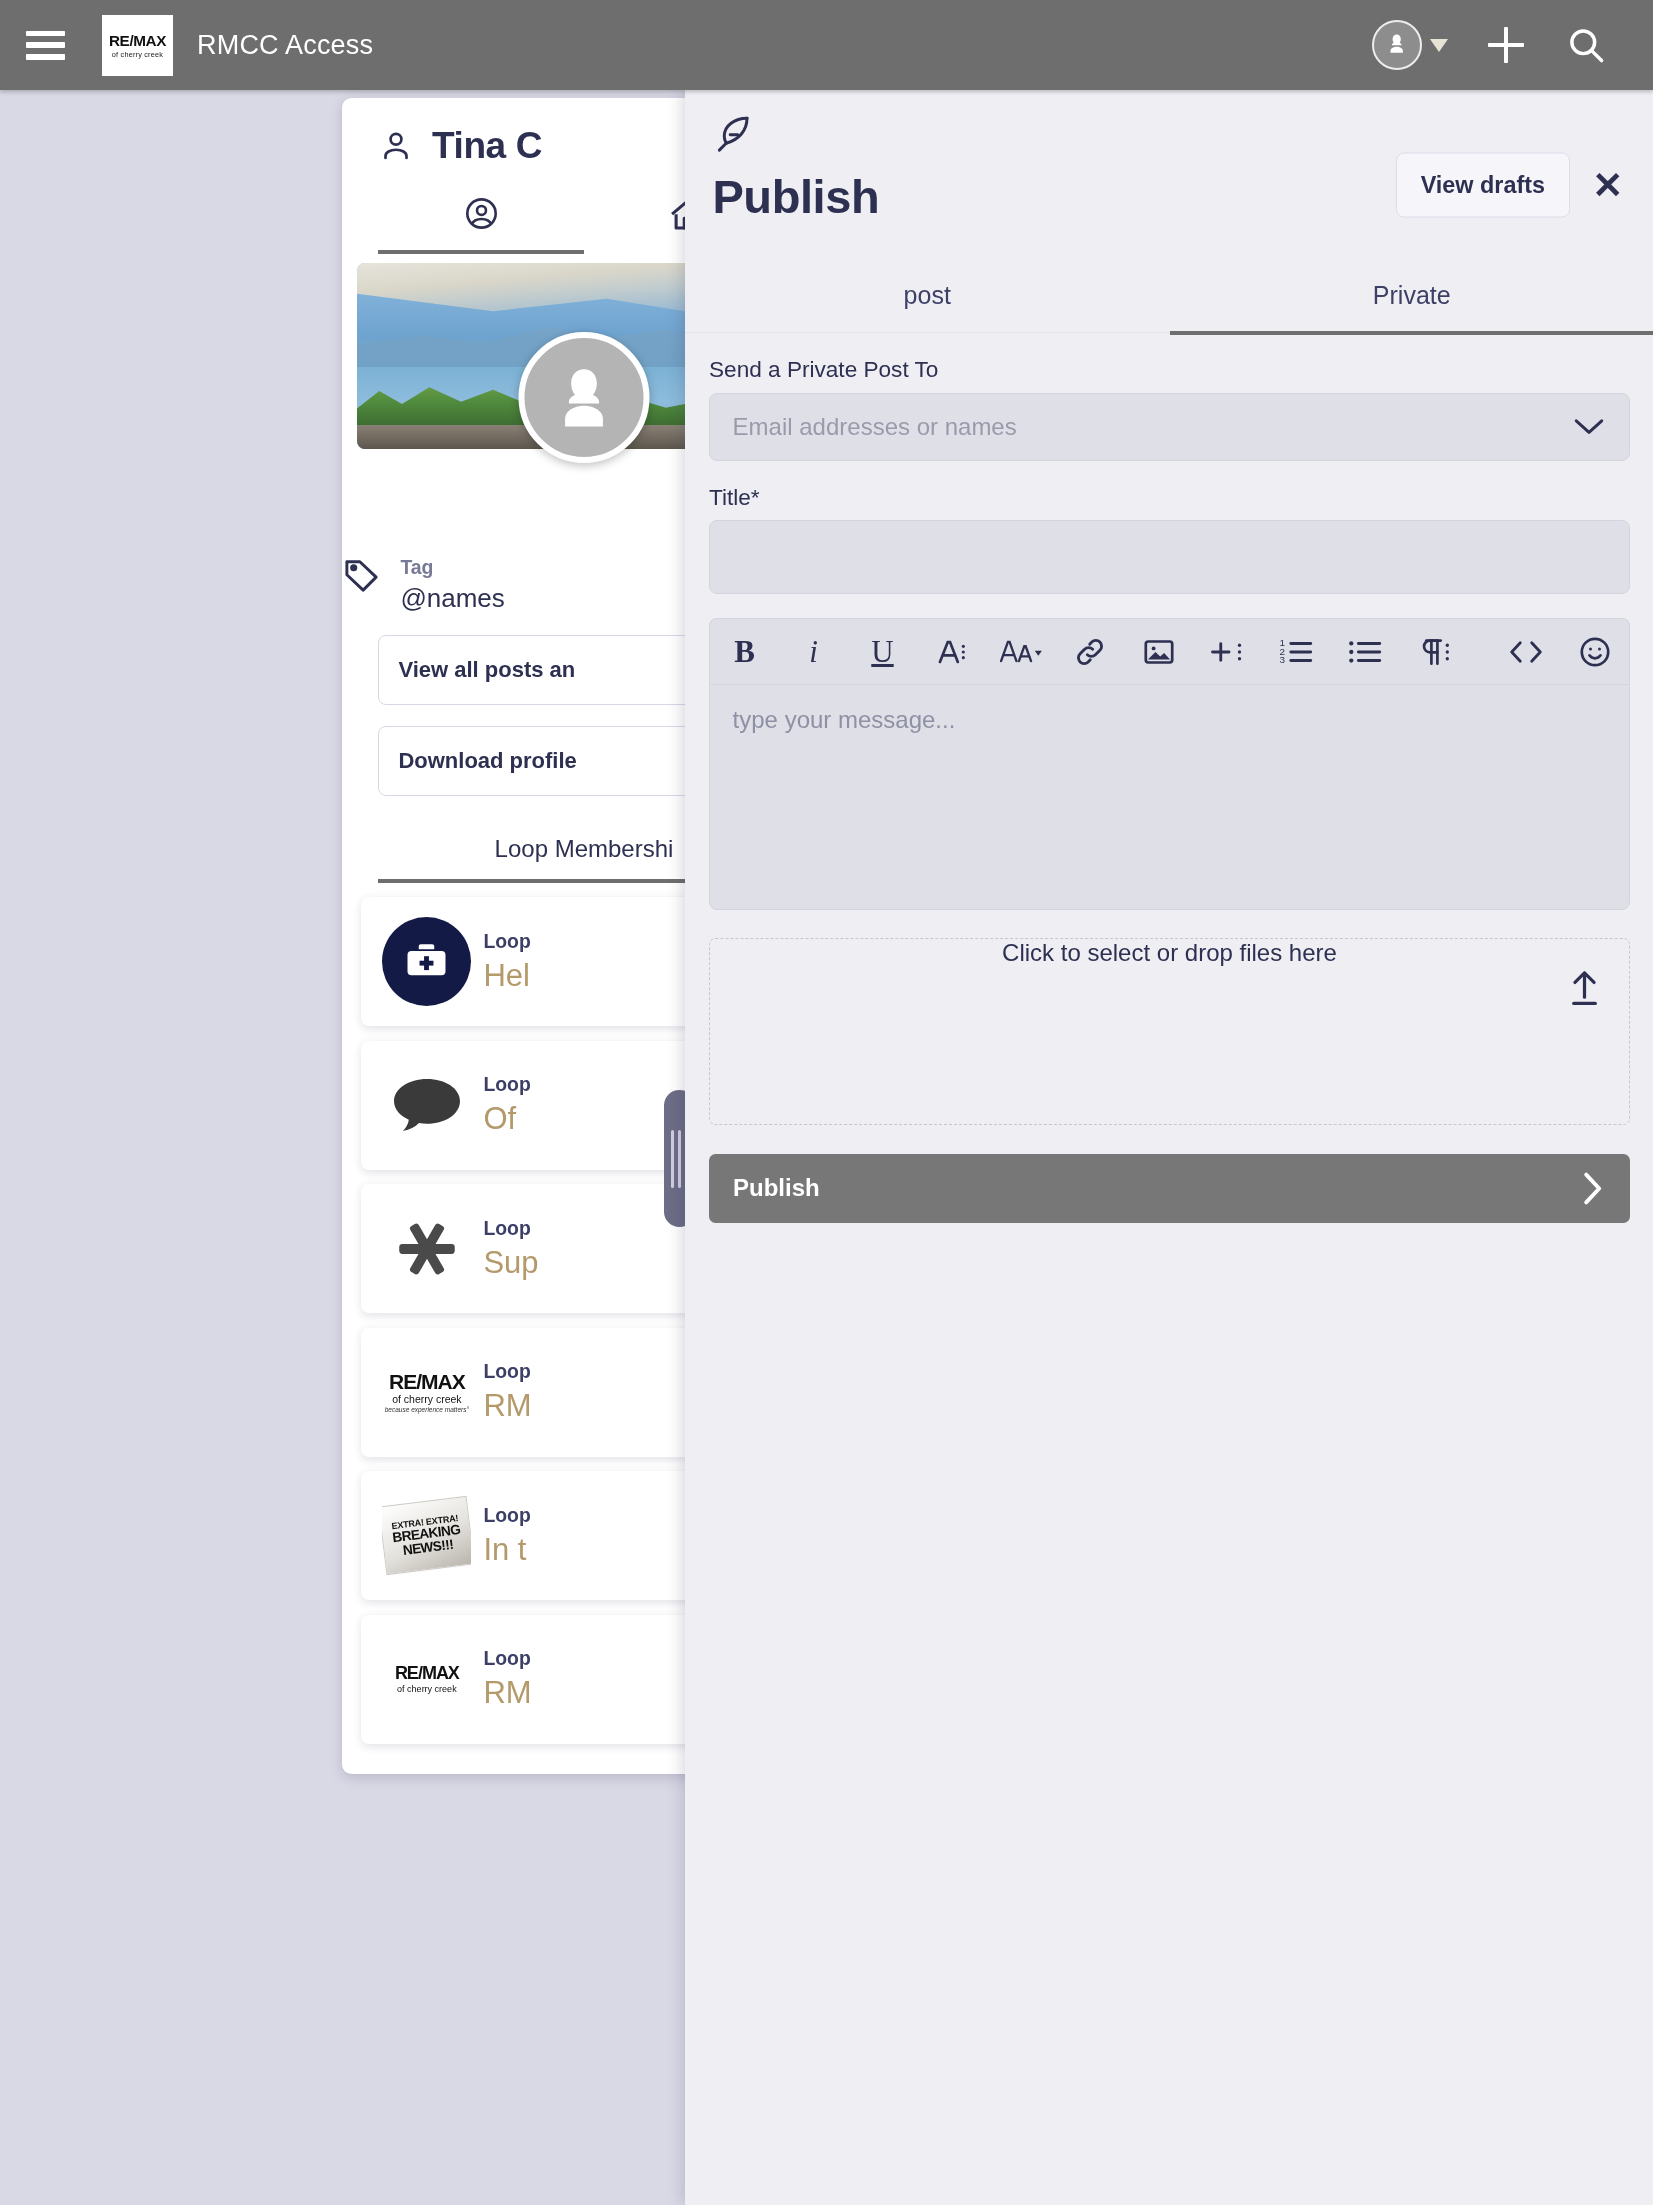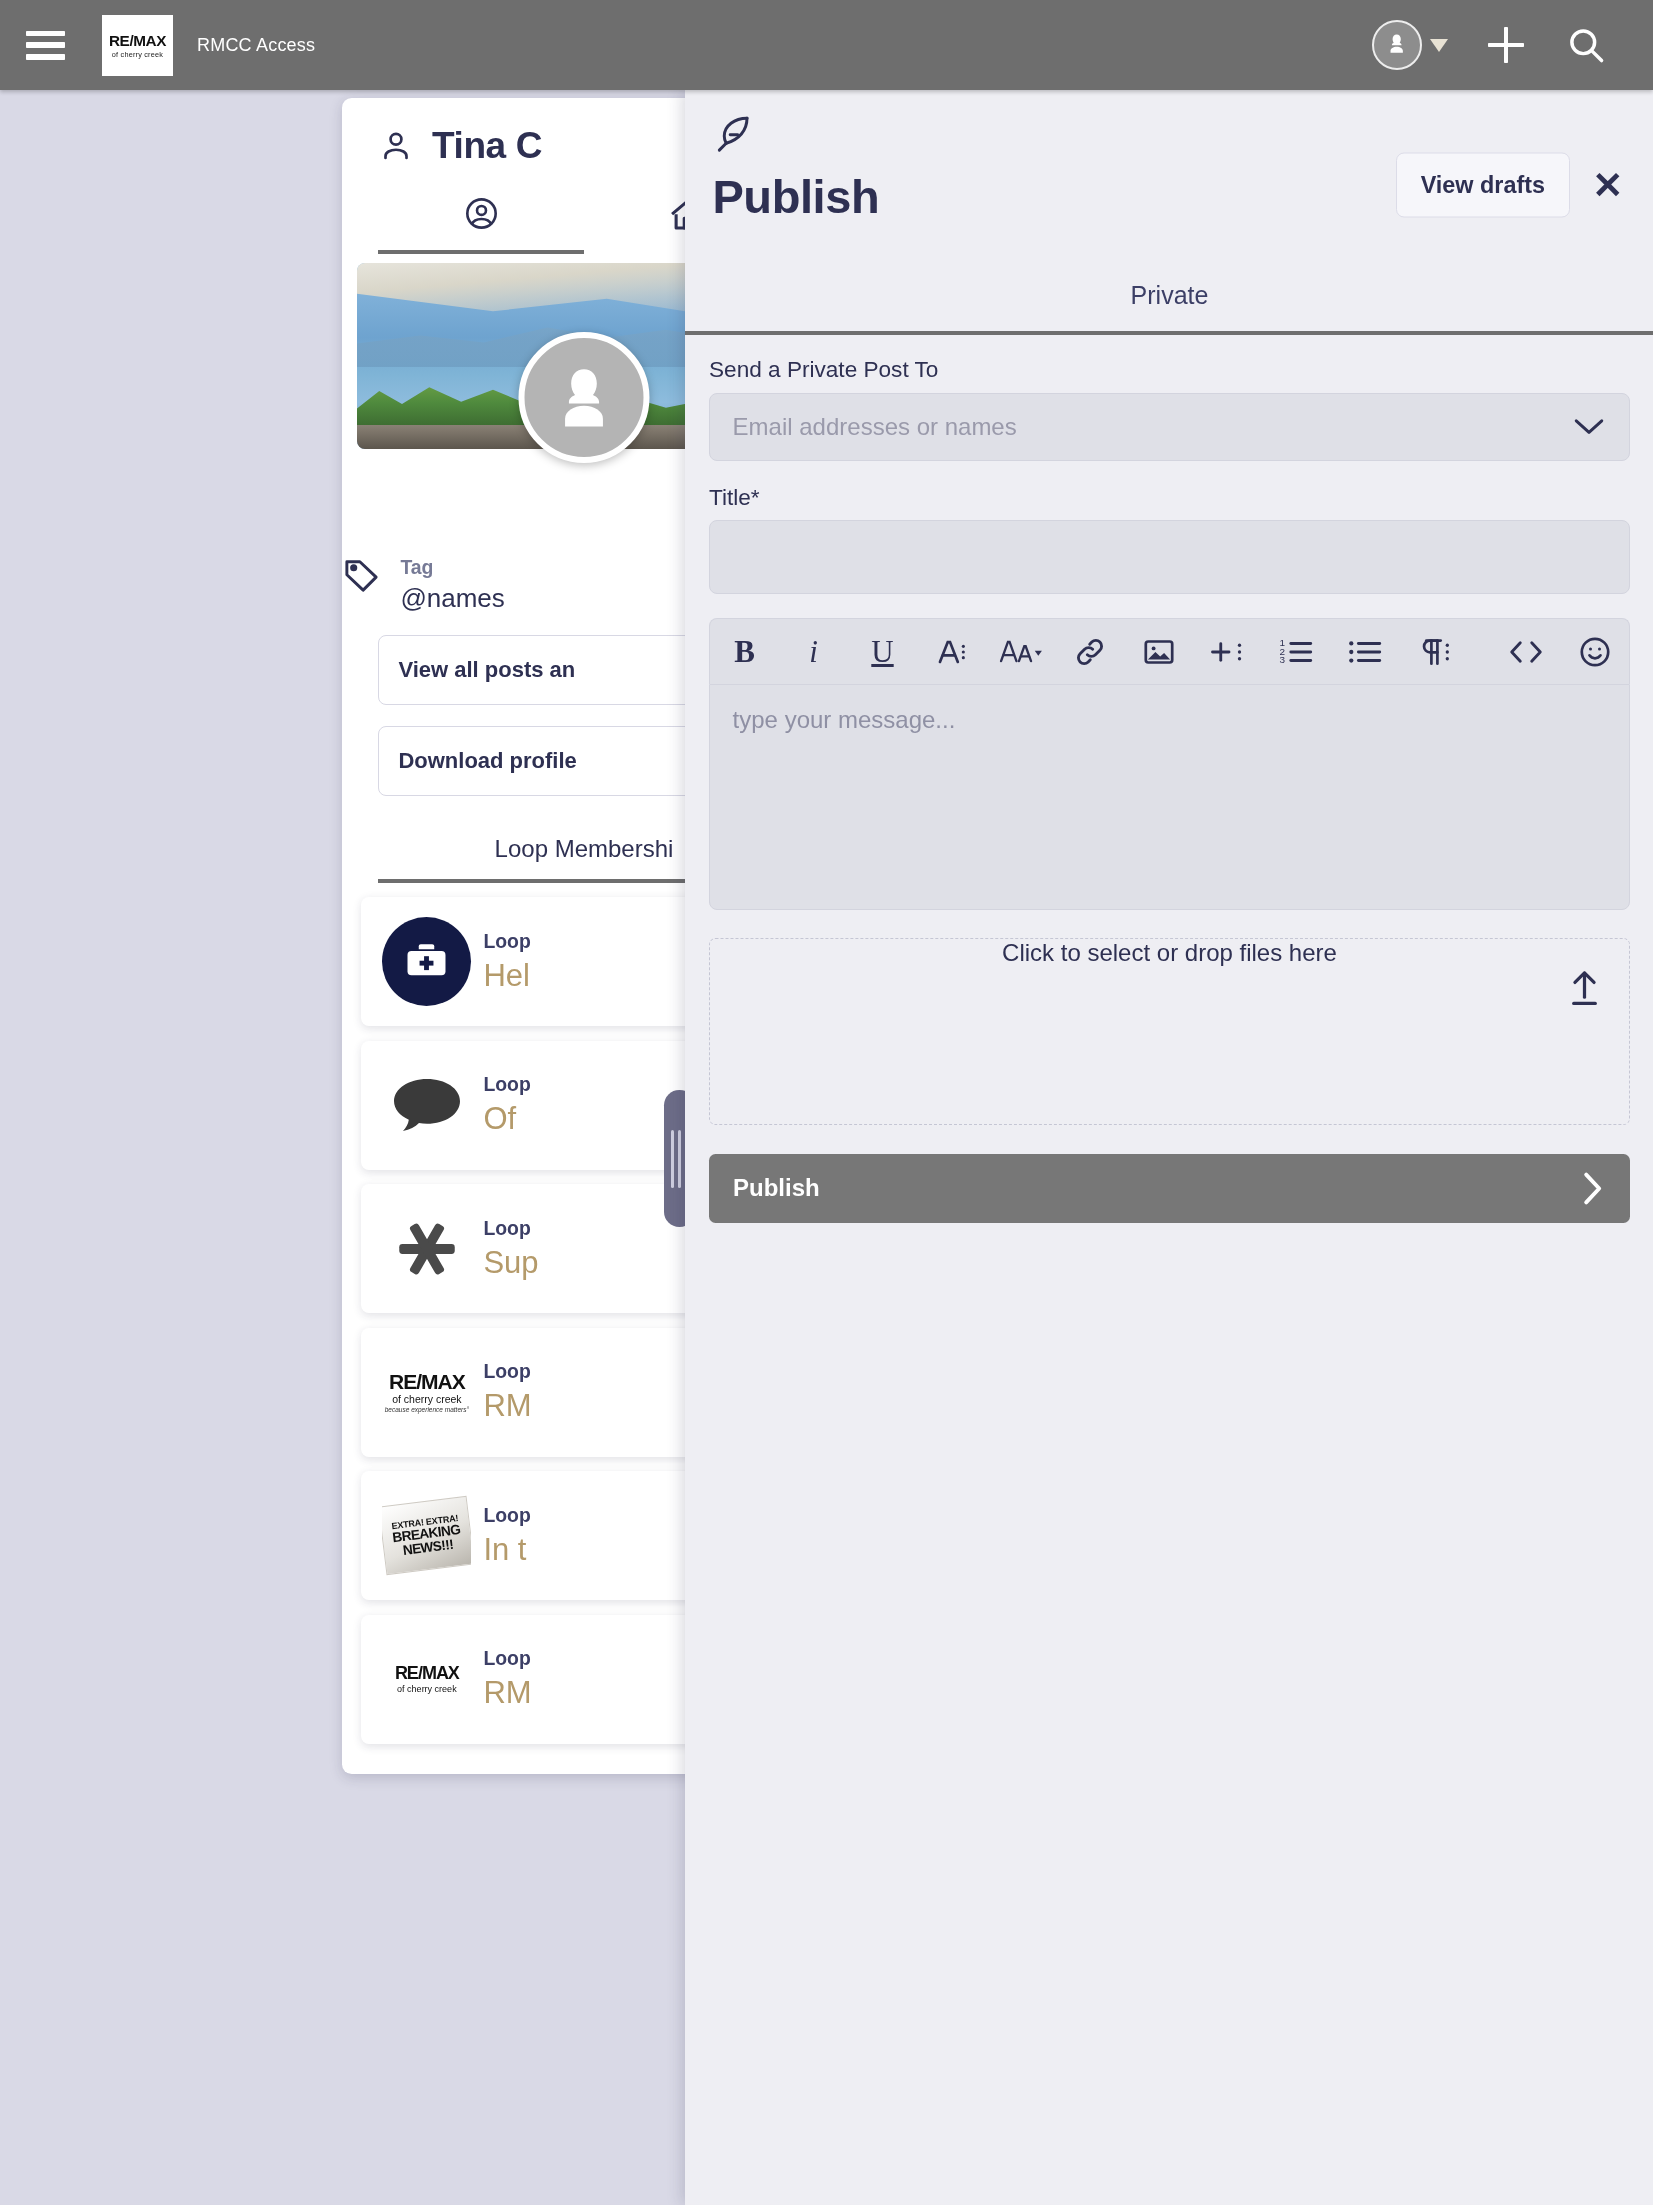--- a/index.html
+++ b/index.html
@@ -19,21 +19,21 @@
   }
   .hamburger { width: 39px; height: 29px; margin-left: 26px; display:flex; flex-direction:column; justify-content:space-between; cursor:pointer; }
   .hamburger span { display:block; height:5.7px; background:#fff; border-radius:0.8px; }
   .brandlogo {
     width: 71px; height: 61px; background: #fff; margin-left: 37px;
     display:flex; align-items:center; justify-content:center; flex-direction:column;
     overflow:hidden;
   }
   .brandlogo .l1 { font-size: 15.3px; font-weight: 700; letter-spacing:-0.4px; color:#111; font-family:"Liberation Sans",sans-serif; }
   .brandlogo .l2 { font-size: 7.3px; color:#222; letter-spacing:0.2px; }
-  .brandtitle { color:#fff; font-size: 18px; margin-left: 24px; letter-spacing:0.2px; }
+  .brandtitle { color:#fff; font-size: 27px; margin-left: 24px; letter-spacing:0.2px; }
   .topright { margin-left:auto; display:flex; align-items:center; gap:37px; padding-right: 45px; }
   .avatar-chip { display:flex; align-items:center; gap:8px; cursor:pointer; }
   .avatar-circle {
     width:50px;height:50px;border-radius:50%;background:#8d8d8d;border:2.4px solid #ededed;
     display:flex;align-items:center;justify-content:center;
   }
   .caret-down { width:0;height:0;border-left:9px solid transparent;border-right:9px solid transparent;border-top:13px solid #e8e2d4; }
   .plus-icon { position:relative; width:42px; height:42px; cursor:pointer; }
   .plus-icon::before,.plus-icon::after{content:"";position:absolute;background:#fff;border-radius:0.8px;}
   .plus-icon::before{left:50%;top:3.2px;width:4.8px;height:36px;margin-left:-2.4px;}
@@ -373,20 +373,21 @@
           <path d="M10.4 12.4h4.2"></path>
         </svg>
       </span>
       <div class="view-drafts">View drafts</div>
       <div class="close-x">✕</div>
     </div>
 
     <div class="pp-title">Publish</div>
 
     <div class="pp-tabs">
+      <div class="pp-tab">post</div>
       <div class="pp-tab active">Private</div>
     </div>
 
     <div class="pp-body">
       <div class="field-label">Send a Private Post To</div>
       <div class="field-box">
         <span>Email addresses or names</span>
         <span class="chev">
           <svg width="34" height="21" viewBox="0 0 24 14" fill="none" stroke="#2e3052" stroke-width="2.1" stroke-linecap="round" stroke-linejoin="round">
             <path d="M3 3 12 11.2 21 3"></path>

